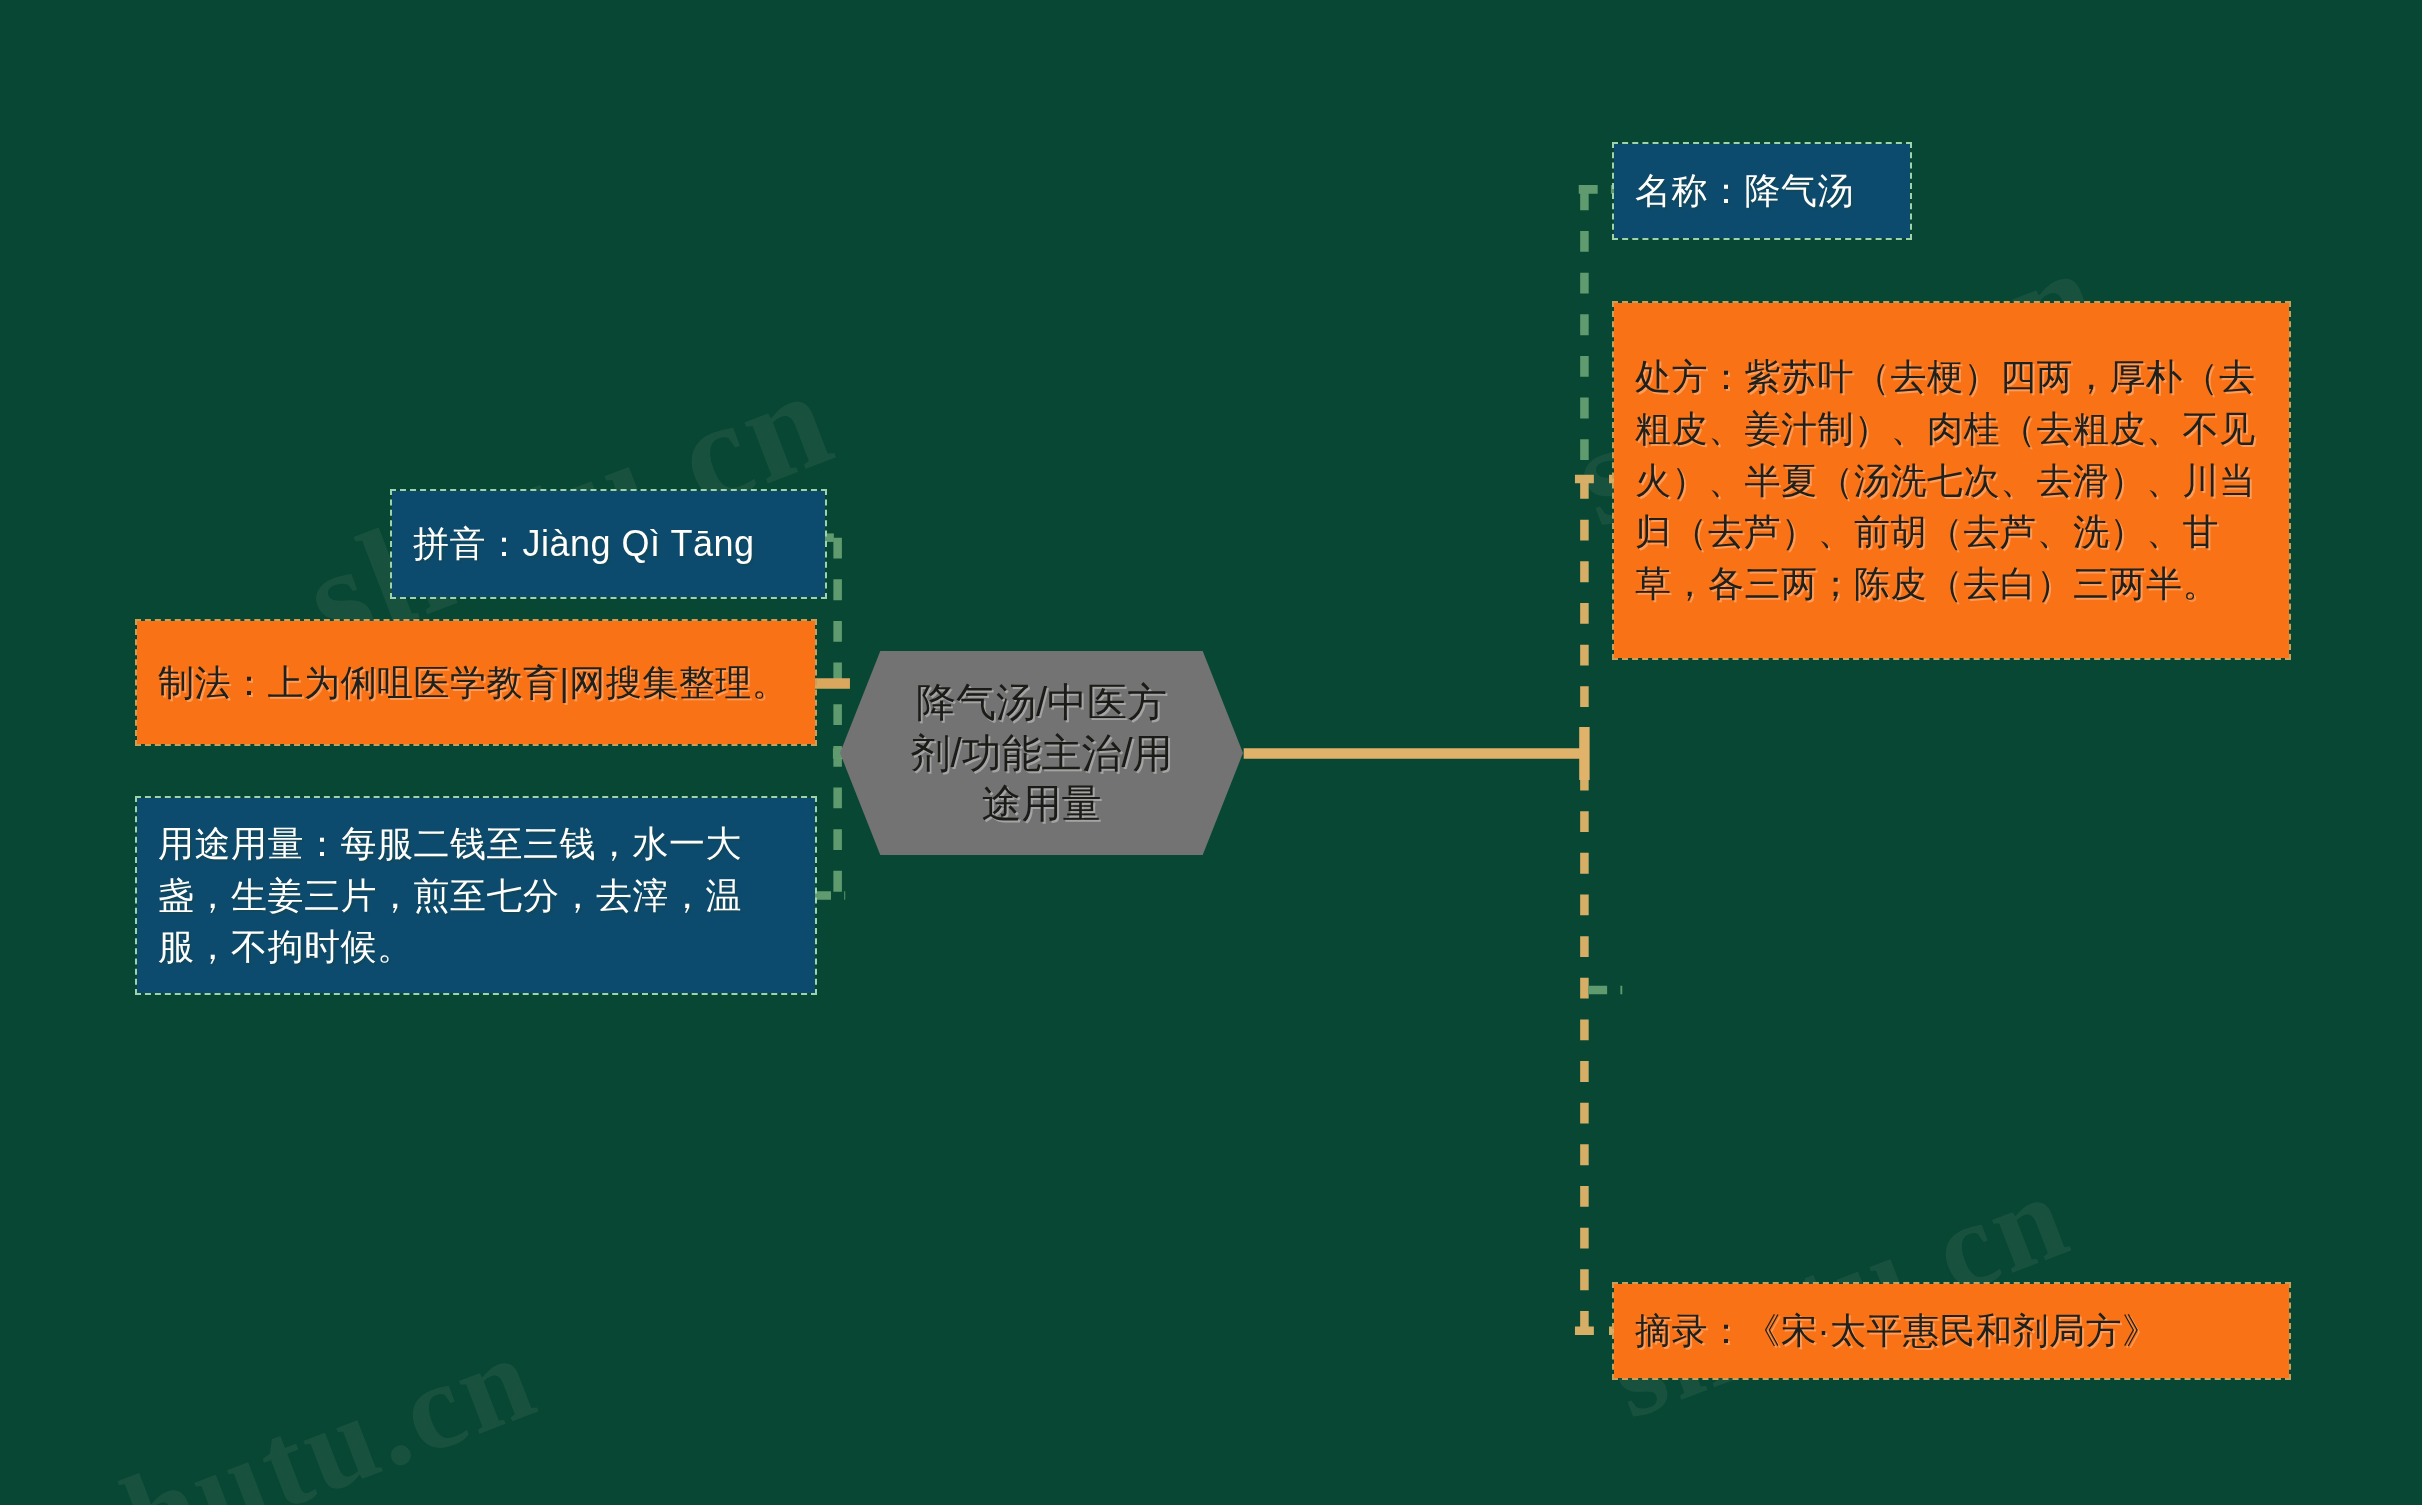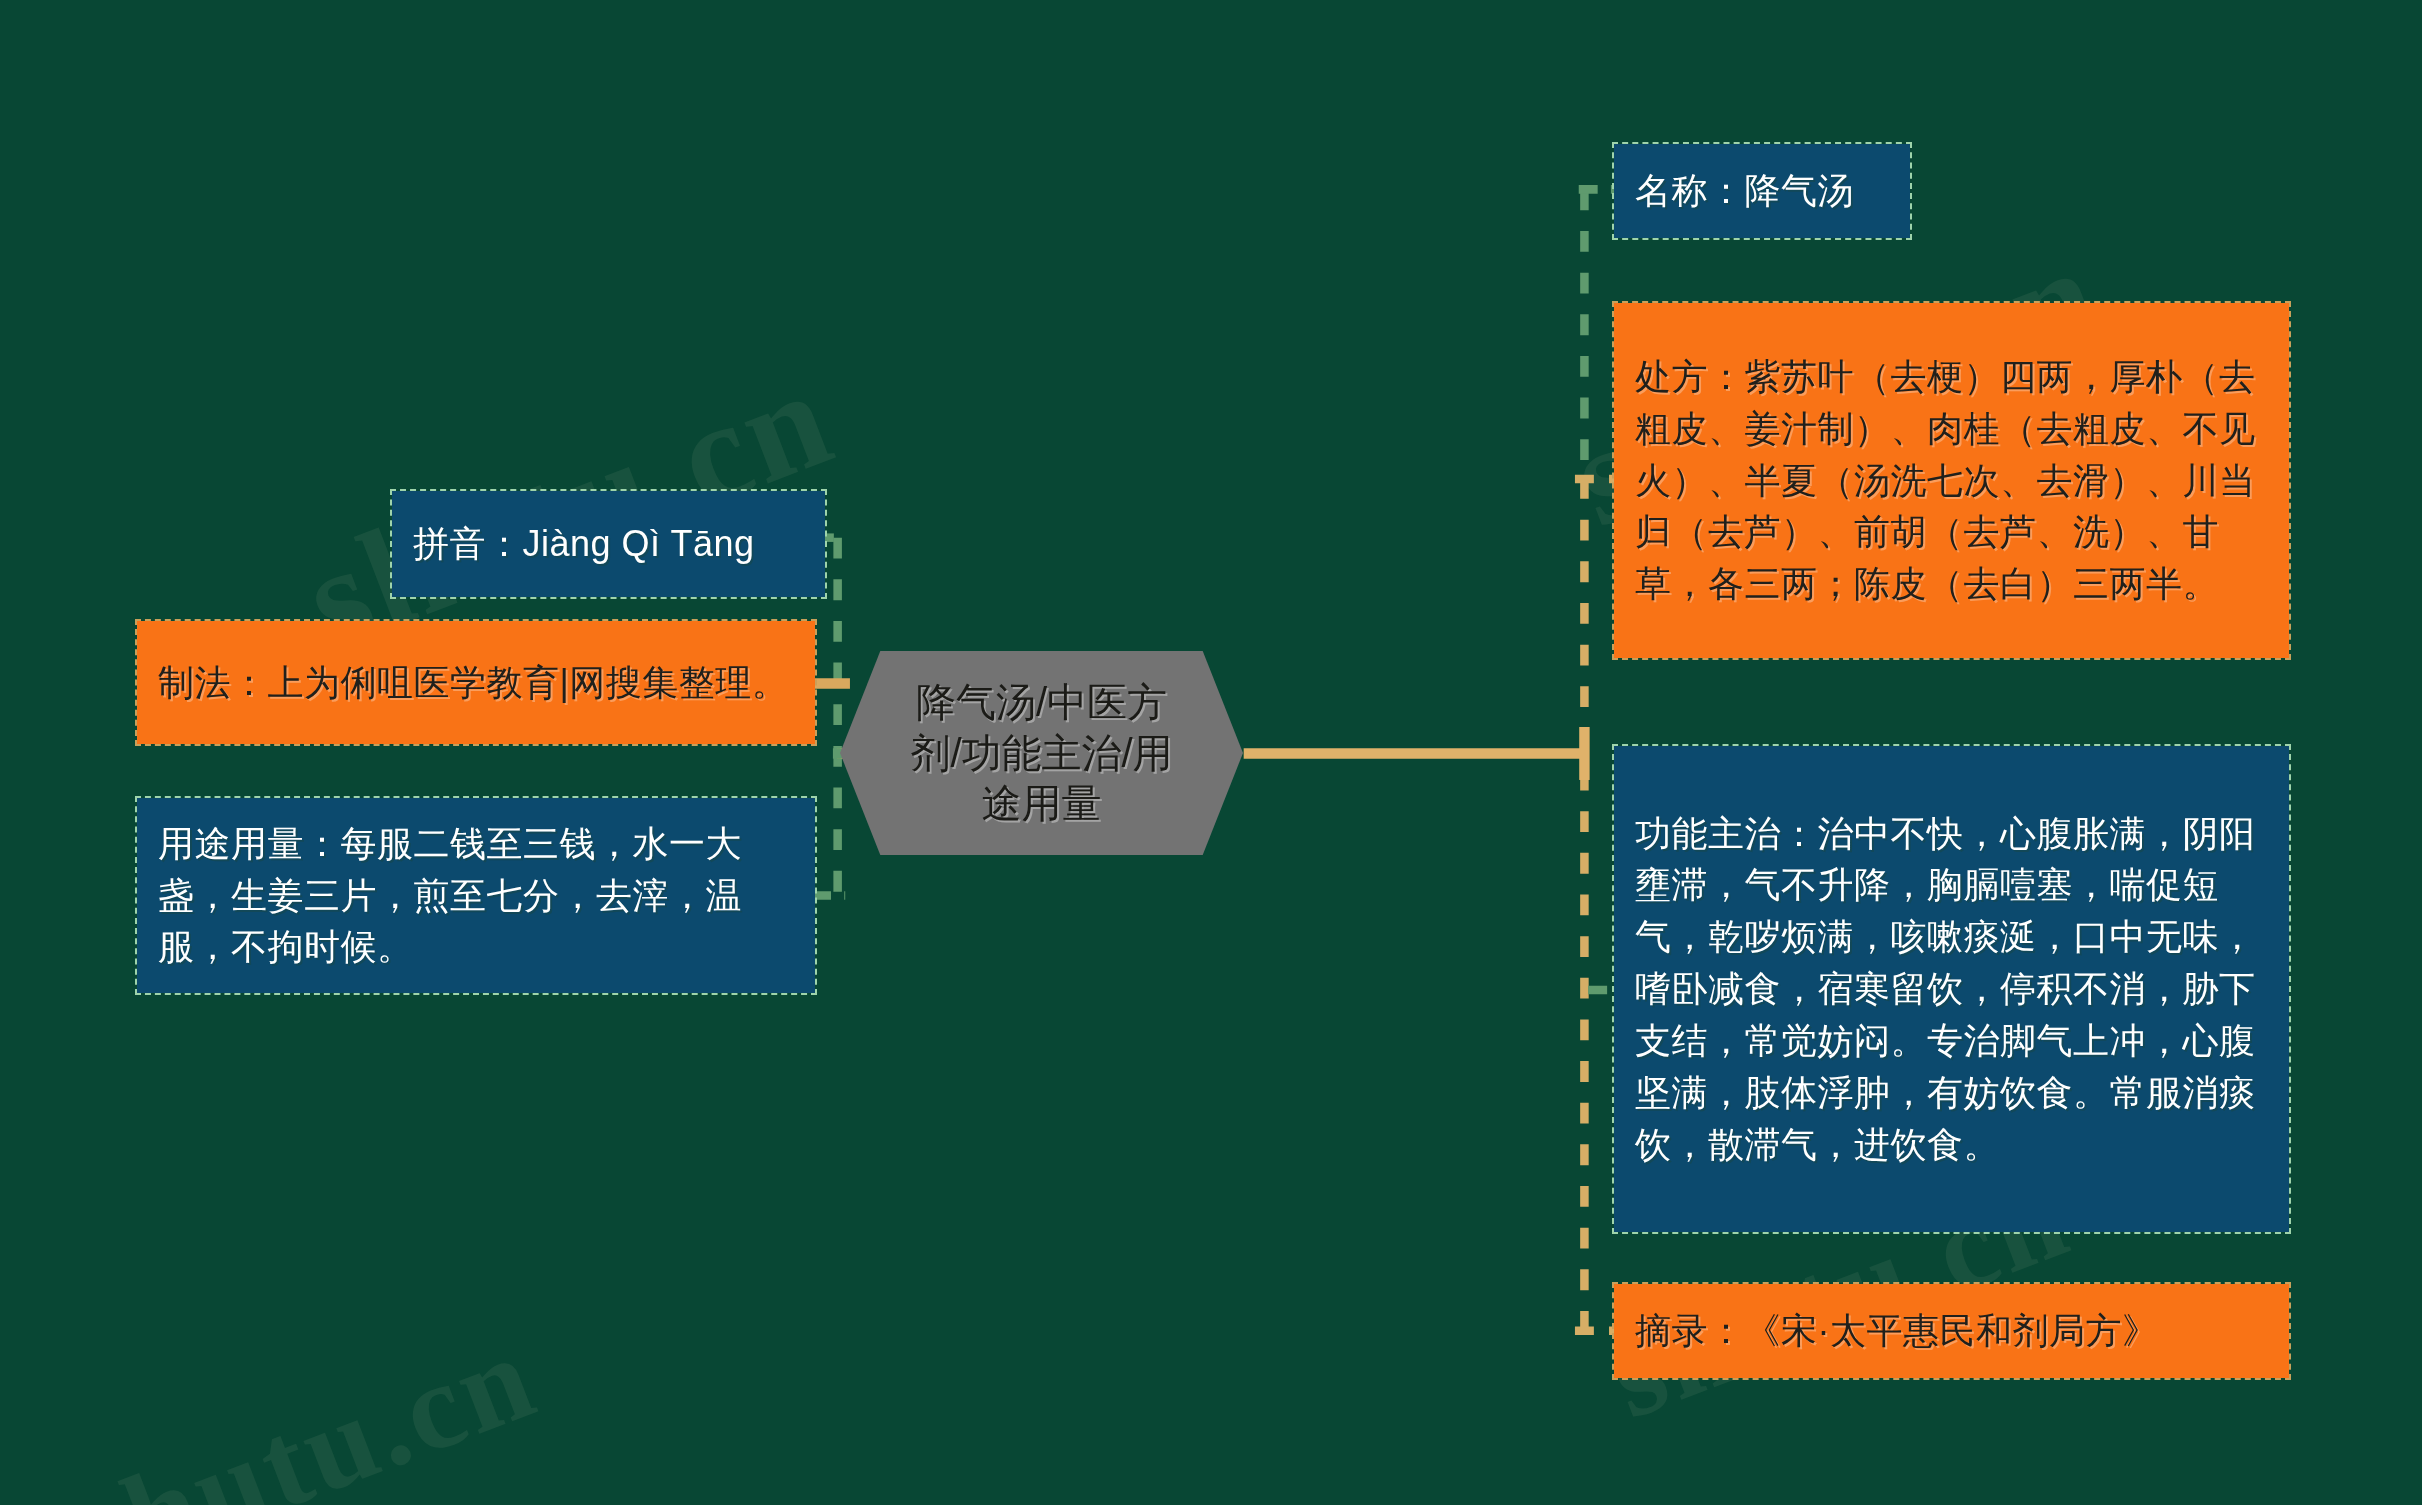--- a/index.html
+++ b/index.html
@@ -168,22 +168,19 @@
   </div>
 
   <div class="node node-green" id="node-name">
     <span class="txt">名称：降气汤</span>
   </div>
 
   <div class="node node-orange" id="node-formula">
     <span class="txt">处方：紫苏叶（去梗）四两，厚朴（去粗皮、姜汁制）、肉桂（去粗皮、不见火）、半夏（汤洗七次、去滑）、川当归（去芦）、前胡（去芦、洗）、甘草，各三两；陈皮（去白）三两半。</span>
   </div>
 
-  <div class="node node-green" id="node-indication">
-    <span class="txt">功能主治：治中不快，心腹胀满，阴阳壅滞，气不升降，胸膈噎塞，喘促短气，乾哕烦满，咳嗽痰涎，口中无味，嗜卧减食，宿寒留饮，停积不消，胁下支结，常觉妨闷。专治脚气上冲，心腹坚满，肢体浮肿，有妨饮食。常服消痰饮，散滞气，进饮食。</span>
-  </div>
 
   <div class="node node-orange" id="node-source">
     <span class="txt">摘录：《宋·太平惠民和剂局方》</span>
   </div>
 
 </div>
 
 
 </body></html>

